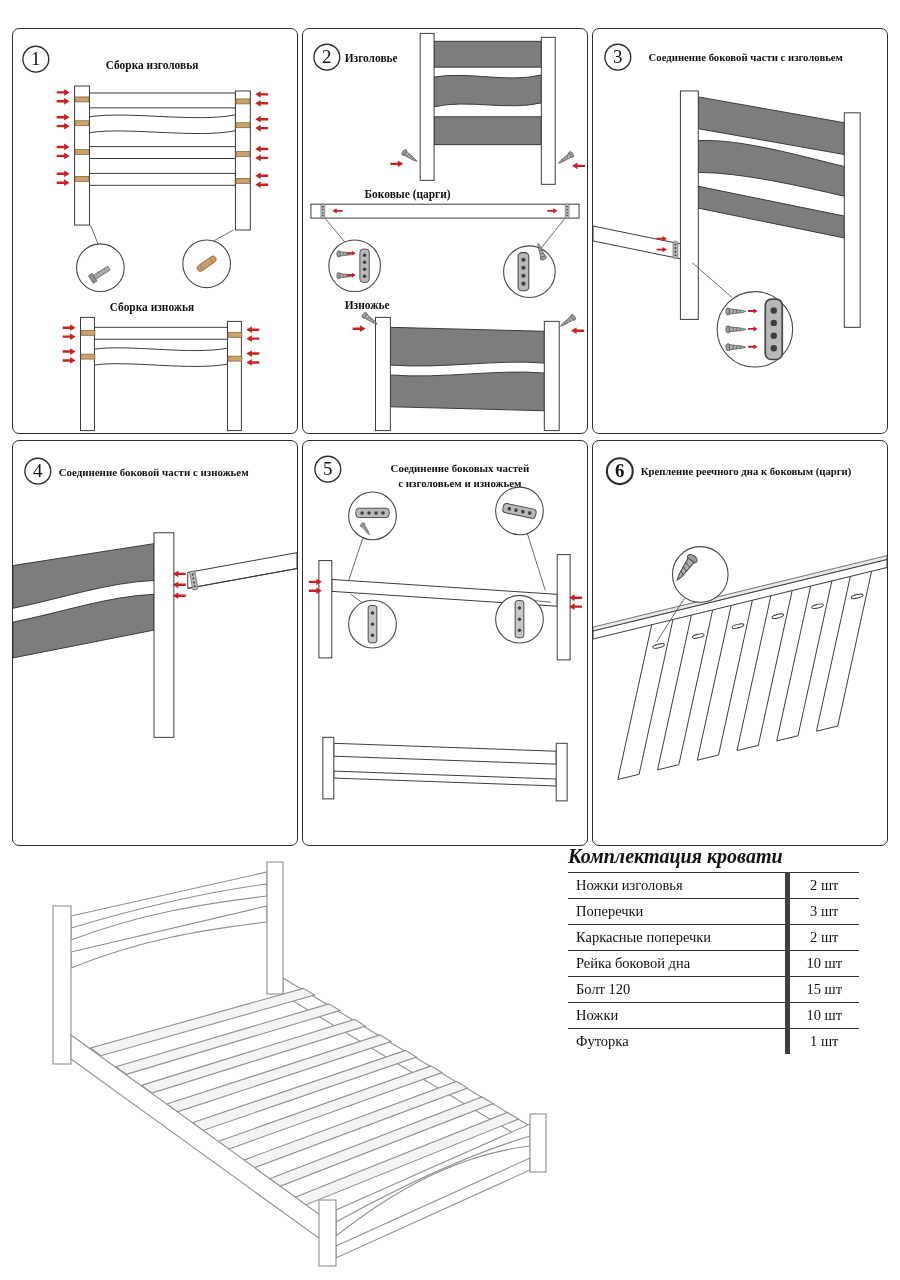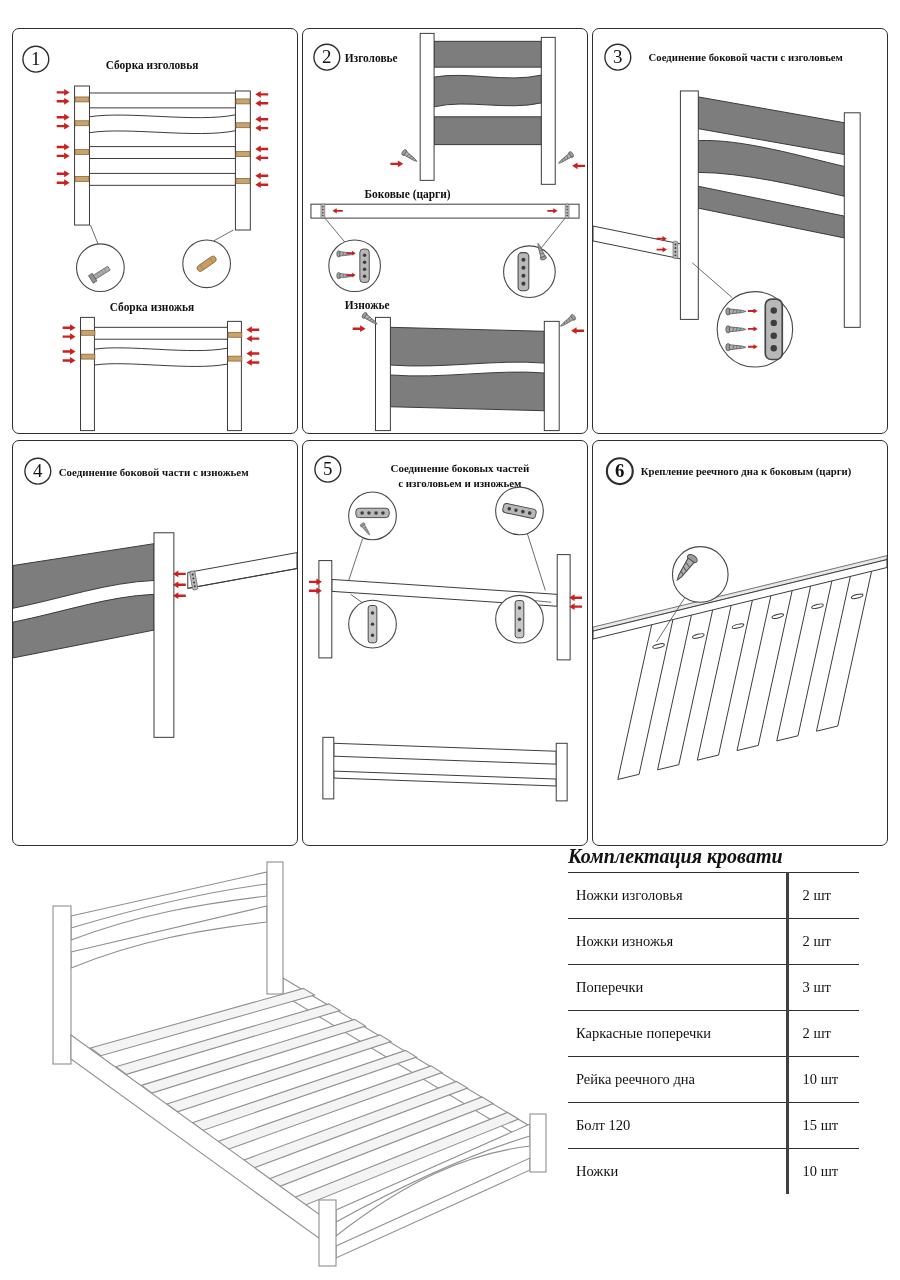--- a/index.html
+++ b/index.html
@@ -21,22 +21,22 @@
   .callout{fill:#fff;stroke:#474747;stroke-width:1.1}
   .lead{stroke:#5a5a5a;stroke-width:0.9;fill:none}
   .wood{fill:#fff;stroke:#3a3a3a;stroke-width:1}
   .gray{fill:#7d7d7d;stroke:#3a3a3a;stroke-width:1}
   .bedart{position:absolute;left:15px;top:848px;width:575px;height:425px}
   .parts{position:absolute;left:568px;top:845px;width:291px}
   .parts h2{font-family:"Liberation Serif",serif;font-style:italic;font-weight:bold;
     font-size:20px;color:#111;padding-bottom:4px}
   .parts table{width:100%;border-collapse:collapse;border-top:1.4px solid #2e2e2e;
     font-size:14.5px;color:#111}
-  .parts td{border-bottom:1px solid #2e2e2e;padding:14px 8px;height:21px}
-  .parts td.qty{border-left:3px solid #404040;width:72px;padding:2px 14px}
+  .parts td{border-bottom:1px solid #2e2e2e;padding:4px 8px;height:21px}
+  .parts td.qty{border-left:5px solid #404040;width:72px;text-align:center;padding:2px 14px}
   .parts tr:last-child td{border-bottom:none}
 </style>
 </head>
 <body>
 
 <svg width="0" height="0" style="position:absolute">
 <defs>
   <g id="arrR">
         <polygon points="0,2.2 7.5,2.2 7.5,0 13,3.4 7.5,6.8 7.5,4.6 0,4.6" fill="#cc2020"></polygon>
       </g>
@@ -393,38 +393,38 @@
 
 <div class="parts">
   <h2>Комплектация кровати</h2>
   <table>
     <tbody>
       <tr>
           <td>Ножки изголовья</td>
           <td class="qty">2 шт</td>
         </tr>
       <tr>
-          <td>Ножки изножья</td>
-          <td class="qty">2 шт</td>
-        </tr>
-      <tr>
           <td>Поперечки</td>
           <td class="qty">3 шт</td>
         </tr>
       <tr>
           <td>Каркасные поперечки</td>
           <td class="qty">2 шт</td>
         </tr>
       <tr>
-          <td>Рейка реечного дна</td>
+          <td>Рейка боковой дна</td>
           <td class="qty">10 шт</td>
         </tr>
       <tr>
           <td>Болт 120</td>
           <td class="qty">15 шт</td>
         </tr>
       <tr>
           <td>Ножки</td>
           <td class="qty">10 шт</td>
         </tr>
+      <tr>
+          <td>Футорка</td>
+          <td class="qty">1 шт</td>
+        </tr>
     </tbody>
   </table>
 </div>
 
 </body></html>

